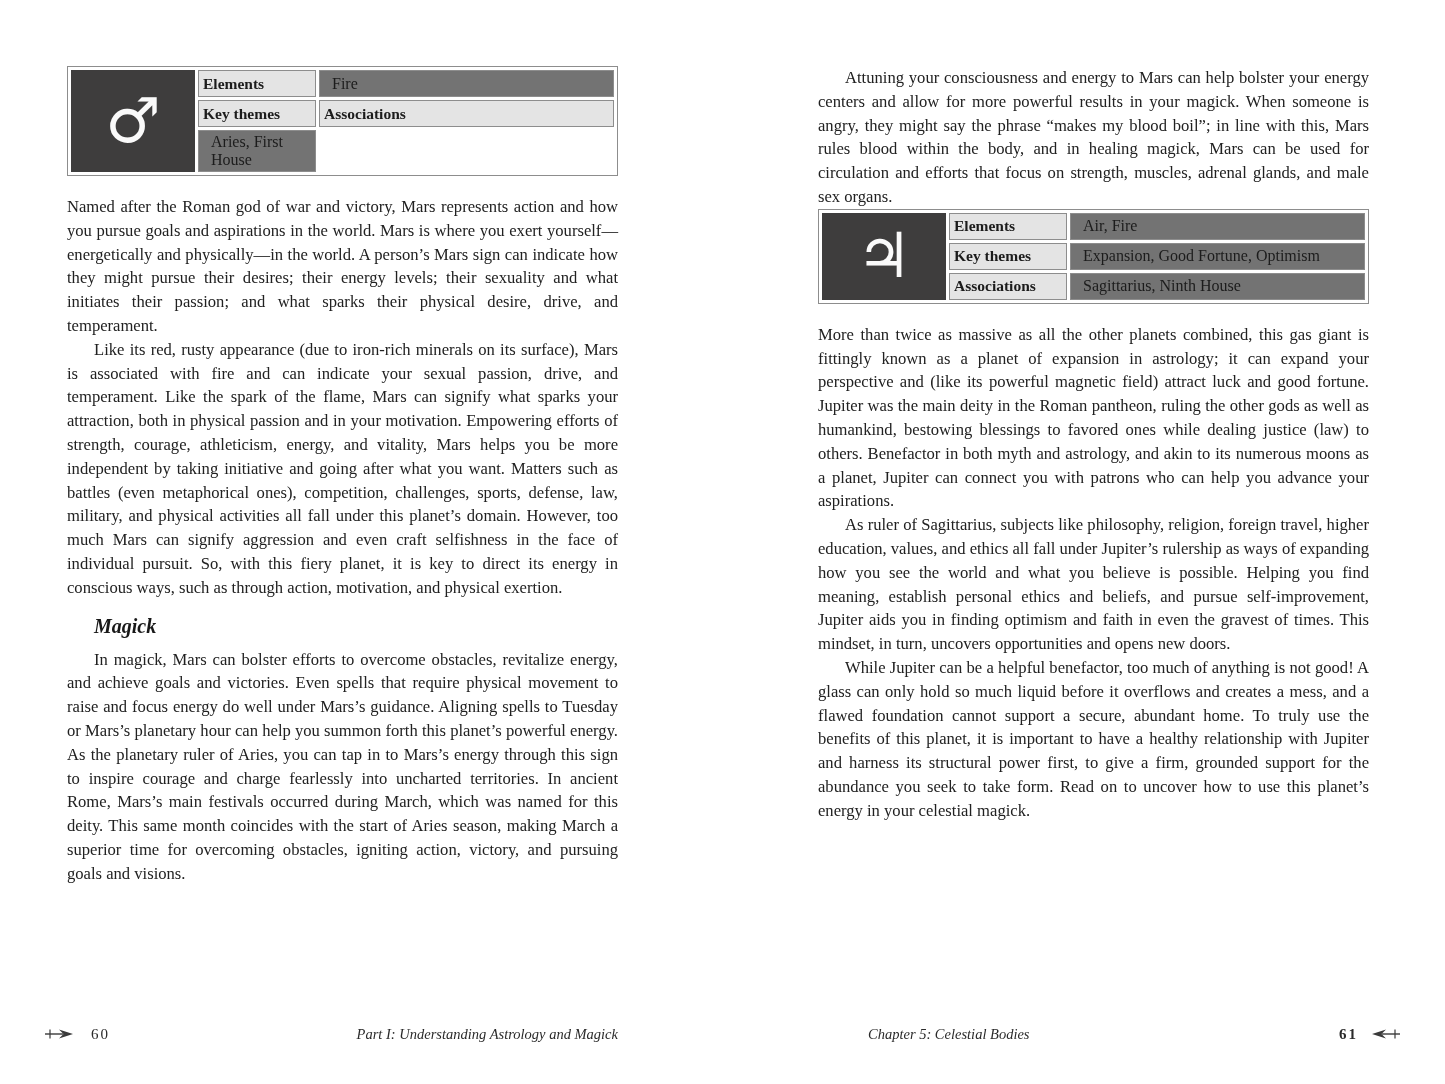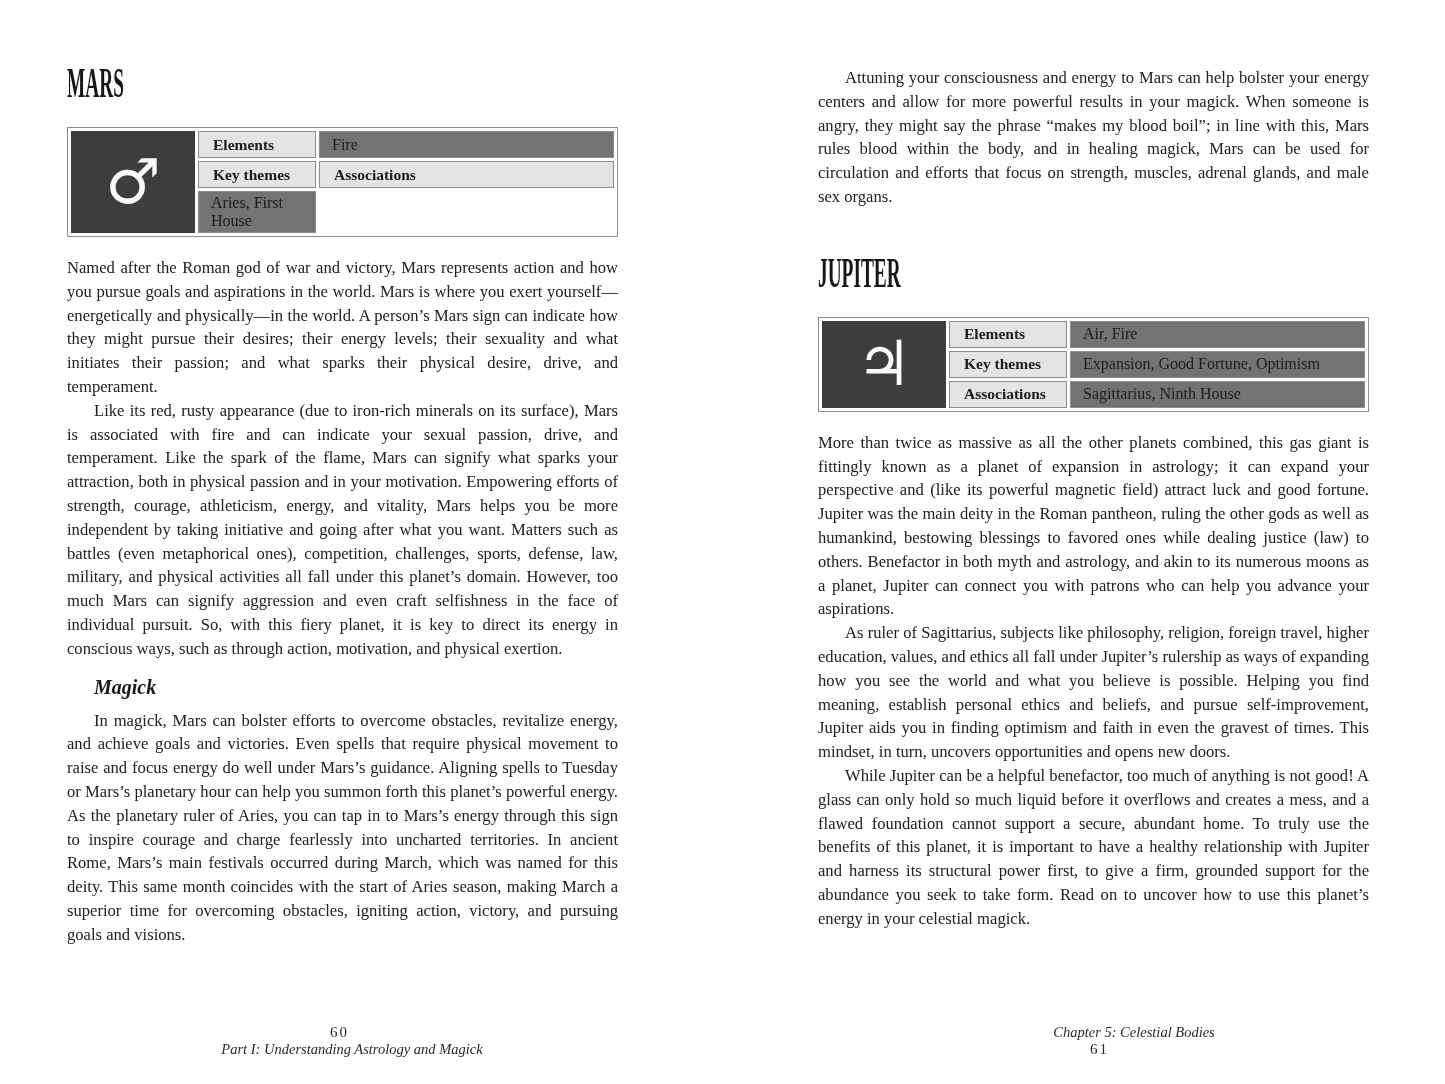--- a/index.html
+++ b/index.html
@@ -28,21 +28,21 @@
     margin-bottom:19px;
   }
   .symbol-cell{
     grid-row:1 / span 3; background:#3e3d3d; color:#fafafa;
     display:flex; align-items:center; justify-content:center;
     font-family:"DejaVu Sans", sans-serif; font-size:62px; font-weight:400;
     line-height:1;
   }
   .label-cell{
     background:#e4e4e4; border:1px solid #8d8d8d; min-height:27px;
-    display:flex; align-items:center; padding:2px 14px;
+    display:flex; align-items:center; padding:2px 4px;
     font-weight:700; font-size:15.5px; color:#1c1c1c;
   }
   .value-cell{
     background:#737373; border:1px solid #8d8d8d; min-height:27px;
     display:flex; align-items:center; padding:2px 12px;
     font-size:16px; color:#1c1c1c;
   }
 
   
   .body-text p{
@@ -51,39 +51,36 @@
   }
   .body-text p.indent { text-indent:27px; }
   .magick-heading{
     font-size:20px; font-weight:700; font-style:italic;
     margin:15px 0 10px 27px; color:#181818;
   }
 
   
   .footer{
     position:absolute; top:1024px; height:20px; width:573px;
-    display:flex; align-items:center; font-size:14.5px;flex-direction:column;
+    display:flex; align-items:center; font-size:14.5px;
   }
   .footer-left  { left:45px; }
   .footer-right { left:827px; width:573px; }
   .page-num { letter-spacing:2px; font-size:15px; color:#2a2a2a; }
   .footer .section-label{ font-style:italic; color:#2a2a2a; font-size:14.5px;margin-left:41px; }
   .footer .spacer{ flex:1; }
   .footer svg{ display:block; }
   .footer-left .page-num{ margin-left:16px; }
-  .footer-right .page-num{ margin-right:28px; }
+  .footer-right .page-num{ margin-right:12px;font-weight:bold; }
 </style>
 </head>
 <body>
 
 <div class="page-col col-left body-text">
 
-  <div class="planet-title">
-    <span>MARS</span>
-  </div>
 
   <div class="info-table">
     <div class="symbol-cell">
       <span>♂</span>
     </div>
     <div class="label-cell">Elements</div>
     <div class="value-cell">Fire</div>
     <div class="label-cell">Key themes</div>
     <div class="label-cell">Associations</div>
     <div class="value-cell">Aries, First House</div>
@@ -93,23 +90,20 @@
   <p class="indent">Like its red, rusty appearance (due to iron-rich minerals on its surface), Mars is associated with fire and can indicate your sexual passion, drive, and temperament. Like the spark of the flame, Mars can signify what sparks your attraction, both in physical passion and in your motivation. Empowering efforts of strength, courage, athleticism, energy, and vitality, Mars helps you be more independent by taking initiative and going after what you want. Matters such as battles (even metaphorical ones), competition, challenges, sports, defense, law, military, and physical activities all fall under this planet’s domain. However, too much Mars can signify aggression and even craft selfishness in the face of individual pursuit. So, with this fiery planet, it is key to direct its energy in conscious ways, such as through action, motivation, and physical exertion.</p>
 
   <h3 class="magick-heading">Magick</h3>
   <p class="indent">In magick, Mars can bolster efforts to overcome obstacles, revitalize energy, and achieve goals and victories. Even spells that require physical movement to raise and focus energy do well under Mars’s guidance. Aligning spells to Tuesday or Mars’s planetary hour can help you summon forth this planet’s powerful energy. As the planetary ruler of Aries, you can tap in to Mars’s energy through this sign to inspire courage and charge fearlessly into uncharted territories. In ancient Rome, Mars’s main festivals occurred during March, which was named for this deity. This same month coincides with the start of Aries season, making March a superior time for overcoming obstacles, igniting action, victory, and pursuing goals and visions.</p>
 </div>
 
 <div class="page-col col-right body-text">
 
   <p class="indent">Attuning your consciousness and energy to Mars can help bolster your energy centers and allow for more powerful results in your magick. When someone is angry, they might say the phrase “makes my blood boil”; in line with this, Mars rules blood within the body, and in healing magick, Mars can be used for circulation and efforts that focus on strength, muscles, adrenal glands, and male sex organs.</p>
 
-  <div class="planet-title">
-    <span>JUPITER</span>
-  </div>
 
   <div class="info-table">
     <div class="symbol-cell">
       <span>♃</span>
     </div>
     <div class="label-cell">Elements</div>
     <div class="value-cell">Air, Fire</div>
     <div class="label-cell">Key themes</div>
     <div class="value-cell">Expansion, Good Fortune, Optimism</div>
     <div class="label-cell">Associations</div>

